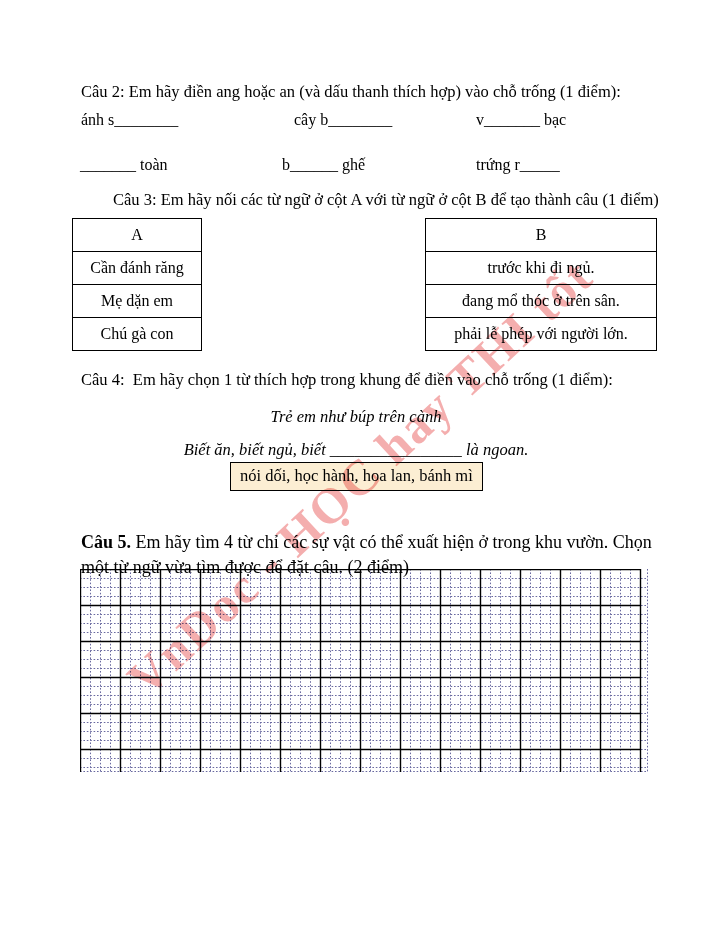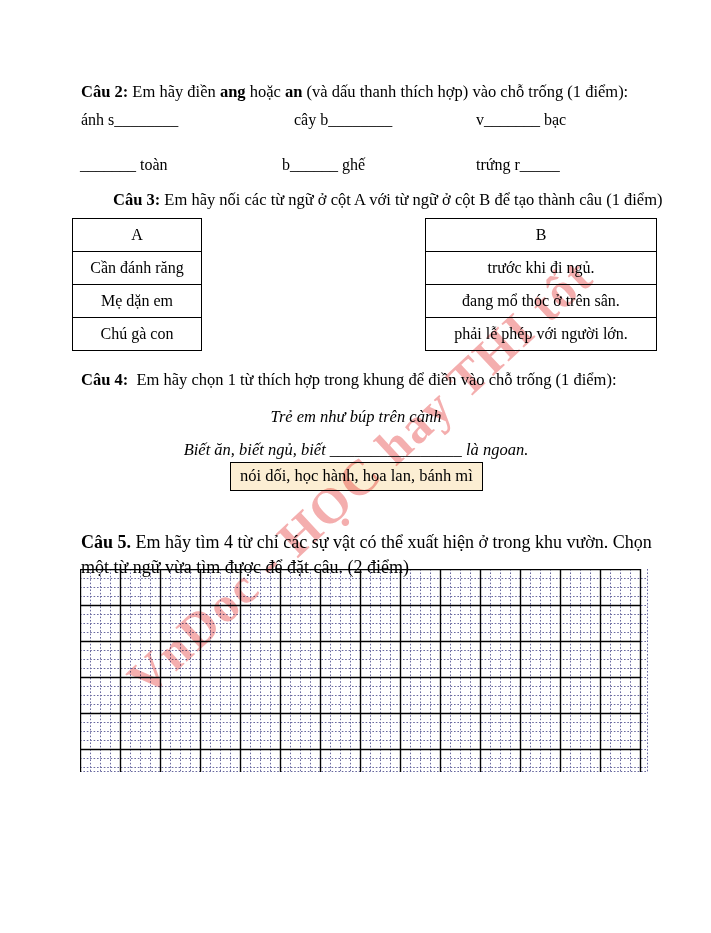--- a/index.html
+++ b/index.html
@@ -6,21 +6,21 @@
   .page{
     position:relative;
     width:711px;height:933px;
     background:#ffffff;
     font-family:"Liberation Serif","DejaVu Serif",serif;
     font-size:16px;color:#000;
     overflow:hidden;
   }
   .abs{position:absolute;white-space:nowrap;}
   .heading{font-size:16.5px;}
-  .heading b{font-weight:bold;}
+  .heading b{font-weight:normal;}
   .centerline{
     position:absolute;left:81px;width:550px;
     text-align:center;font-style:italic;font-size:16.5px;
   }
   table.match{
     position:absolute;border-collapse:collapse;
     font-size:16px;
   }
   table.match td{
     border:1.4px solid #000;

